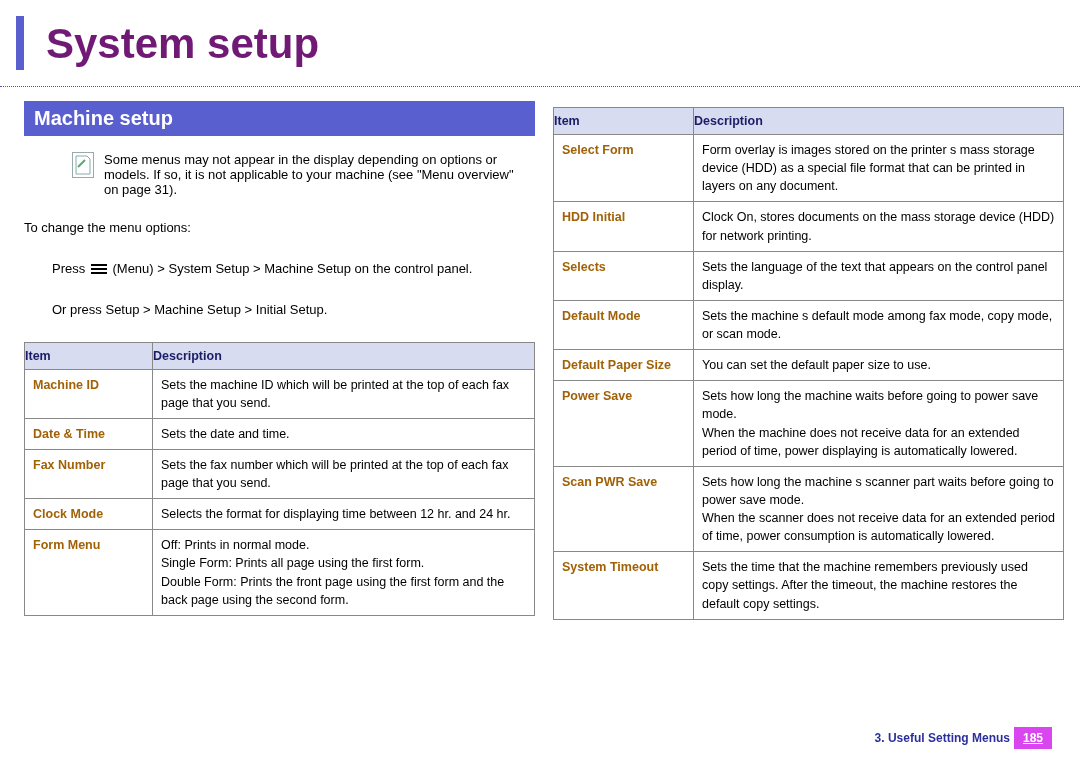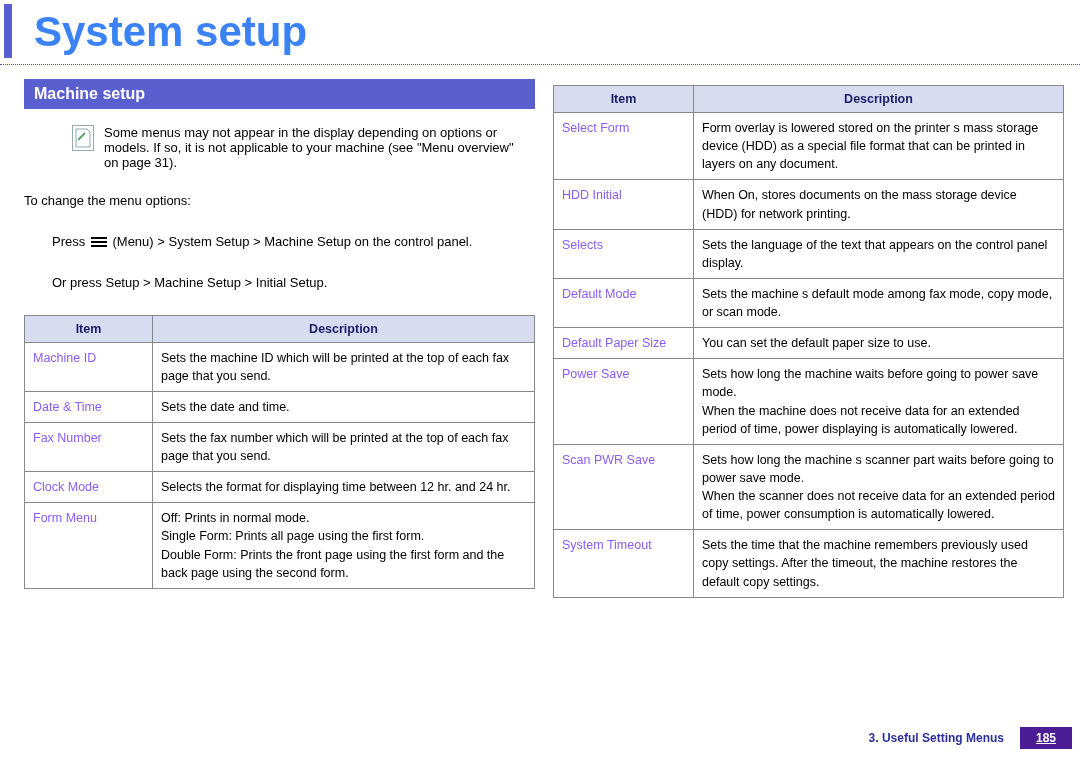--- a/index.html
+++ b/index.html
@@ -4,65 +4,65 @@
 <style>
   * { box-sizing: border-box; }
   html, body { margin:0; padding:0; }
   body {
     width:1080px; height:763px;
     font-family: Arial, Helvetica, sans-serif;
     font-size:13px; color:#000; background:#fff;
     position:relative;
   }
   .page-title {
-    font-size:42px; font-weight:700; color:#3b82f6;
+    font-size:42px; font-weight:700; color:#701a75;
     padding:4px 0 2px 22px;
     border-left:8px solid #5a5fd0;
-    margin:4px;
+    margin:16px;
   }
   .dotted-line { border-top:1px dotted #4b50c4; margin:6px 0 14px 0; }
   .columns { display:flex; gap:18px; padding:0 16px 0 24px; }
   .col { flex:1 1 0; min-width:0; }
   .section-bar {
     background:#5a5fd0; color:#fff;
-    font-weight:700; font-size:16px;
+    font-weight:700; font-size:20px;
     padding:6px 10px; margin:0 0 16px 0;
     width:100%;
   }
   .note-box { display:flex; gap:10px; margin:8px 4px 20px 4px;padding-left:44px; }
   .note-icon {
     width:22px; height:26px; border:1px solid #9aa;
     display:flex; align-items:center; justify-content:center;
     color:#5aa66f; font-size:12px; flex:0 0 auto;
   }
   .instr { margin:22px 0; line-height:1.45; }
   .instr-indent { padding-left:28px; }
   table.data {
     width:100%; border-collapse:collapse; font-size:12.5px;
     border:1px solid #888; margin-top:6px;
   }
   table.data th {
     background:#d8dcf0; color:#1a1d66;
-    font-weight:700; text-align:center;
-    padding:6px 12px; border:1px solid #888;
+    font-weight:700; text-align:left;
+    padding:6px 0; border:1px solid #888;
   }
   table.data td {
     padding:6px 8px; border:1px solid #888;
     vertical-align:top; line-height:1.45;
   }
-  table.data td.item-col { color:#8b5cf6; font-weight:400; width:128px; }
+  table.data td.item-col { color:#a16207; font-weight:700; width:128px; }
   table.data.right td.item-col { width:140px; }
   .footer {
-    position:absolute; right:8px; bottom:14px;
-    display:flex; align-items:center; gap:16px;
+    position:absolute; right:28px; bottom:14px;
+    display:flex; align-items:center; gap:4px;
     font-size:12px; color:#2b2f9d; font-weight:700;
   }
   .page-num {
-    background:#4c1d95; color:#fff;
-    padding:4px 16px; font-size:12px;text-decoration:underline;
+    background:#d946ef; color:#fff;
+    padding:4px 9px; font-size:12px;text-decoration:underline;
   }
   .menu-icon {
     display:inline-block; vertical-align:middle;
     width:16px; height:14px; margin:0 2px;
   }
   .menu-icon svg { width:16px; height:14px; }
   b { font-weight:400; }
 </style>
 </head>
 <body>
@@ -143,26 +143,26 @@
     <table class="data right">
       <thead>
         <tr>
           <th>Item</th>
           <th>Description</th>
         </tr>
       </thead>
       <tbody>
         <tr>
           <td class="item-col">Select Form</td>
-          <td>Form overlay is lowered stored on the printer s mass storage device (HDD) as a special file format that can be printed in layers on any document.</td>
+          <td>Form overlay is images stored on the printer s mass storage device (HDD) as a special file format that can be printed in layers on any document.</td>
         </tr>
         <tr>
           <td class="item-col">HDD Initial</td>
           <td>
-            <span>When </span><b>On</b><span>, stores documents on the mass storage device (HDD) for network printing.</span>
+            <span>Clock </span><b>On</b><span>, stores documents on the mass storage device (HDD) for network printing.</span>
           </td>
         </tr>
         <tr>
           <td class="item-col">Selects</td>
           <td>Sets the language of the text that appears on the control panel display.</td>
         </tr>
         <tr>
           <td class="item-col">Default Mode</td>
           <td>Sets the machine s default mode among fax mode, copy mode, or scan mode.</td>
         </tr>

